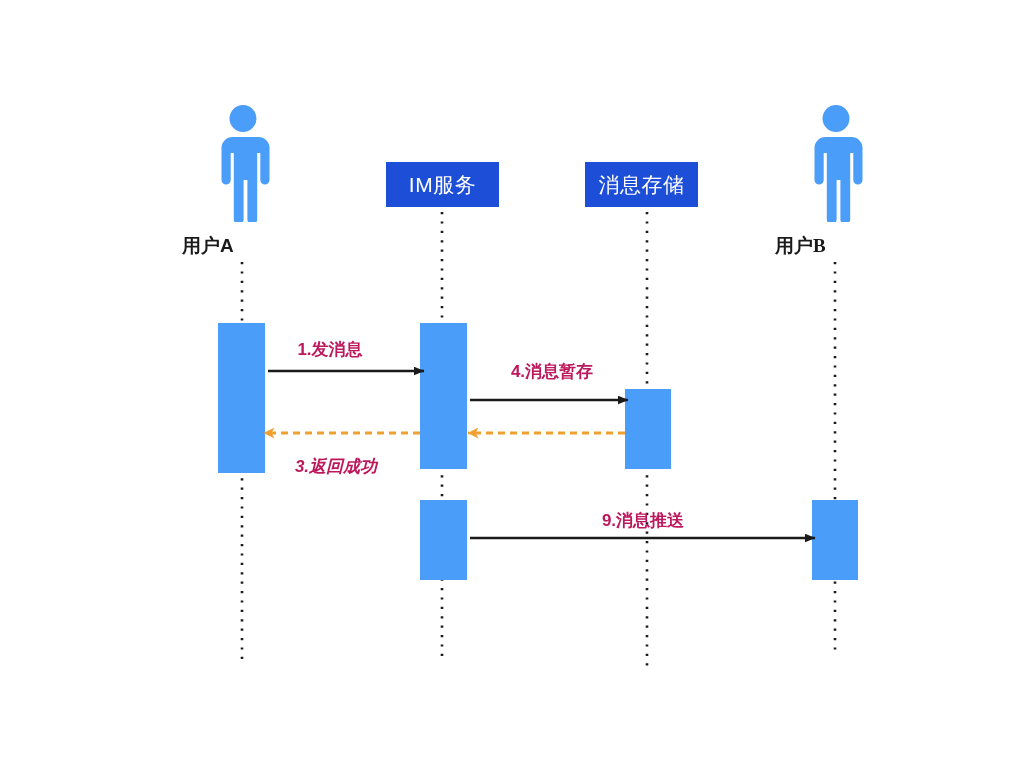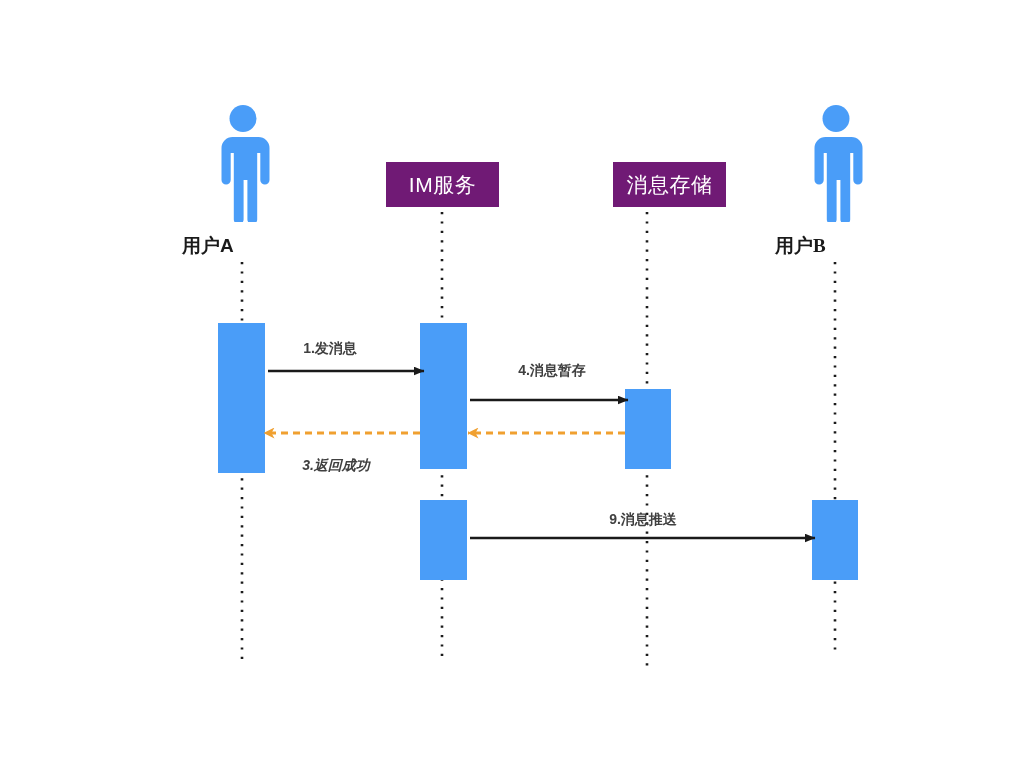--- a/index.html
+++ b/index.html
@@ -23,21 +23,21 @@
     top: 0;
     width: 1024px;
     height: 768px;
   }
   
   .participant-box {
     position: absolute;
     display: flex;
     align-items: center;
     justify-content: center;
-    background: #701a75;
+    background: #1d4ed8;
     color: #ffffff;
     font-size: 21px;
     font-weight: 400;
     letter-spacing: 0.5px;
     line-height: 1;
     white-space: nowrap;
   }
   
   .actor {
     position: absolute;
@@ -56,23 +56,23 @@
     line-height: 1;
   }
   
   .activation {
     position: absolute;
     background: #4a9df8;
   }
   
   .msg-label {
     position: absolute;
-    font-size: 14px;
+    font-size: 17px;
     font-weight: bold;
-    color: #404040;
+    color: #be185d;
     white-space: nowrap;
     line-height: 1;
     text-align: center;
   }
 </style>
 </head>
 <body>
 
 <div id="canvas">
 
@@ -91,21 +91,21 @@
   </div>
 
   <div class="actor-label" style="left:182px; top:236px; width:120px;">用户A</div>
 
   <div class="actor-label" style="left:775px; top:236px; width:120px;font-family:Liberation Serif, serif;">用户B</div>
 
   <div class="participant-box" style="left:386px; top:162px; width:113px; height:45px;">
     <span>IM服务</span>
   </div>
 
-  <div class="participant-box" style="left:613px; top:162px; width:113px; height:45px;">
+  <div class="participant-box" style="left:585px; top:162px; width:113px; height:45px;">
     <span>消息存储</span>
   </div>
 
   <svg class="layer" aria-hidden="true">
     <g stroke="#1a1a1a" stroke-width="2.6" stroke-linecap="butt" stroke-dasharray="2.2 7.2">
       <line x1="242" y1="262" x2="242" y2="659"></line>
       <line x1="442" y1="212" x2="442" y2="659"></line>
       <line x1="647" y1="212" x2="647" y2="666"></line>
       <line x1="835" y1="262" x2="835" y2="655"></line>
     </g>

